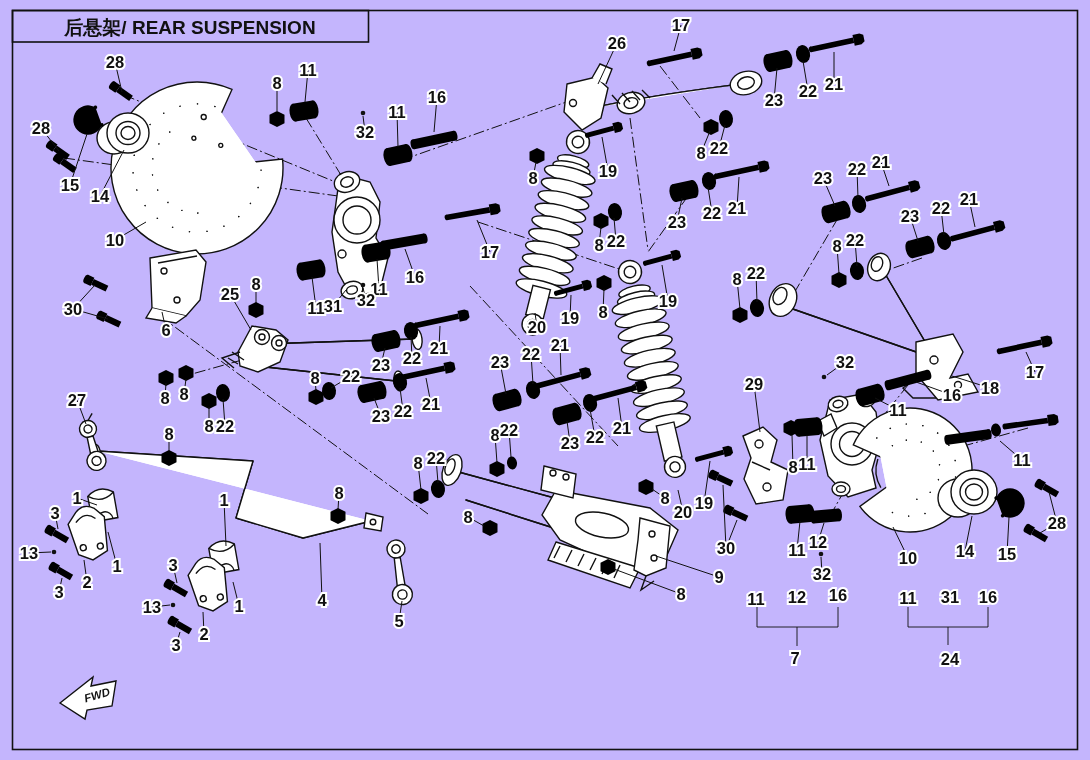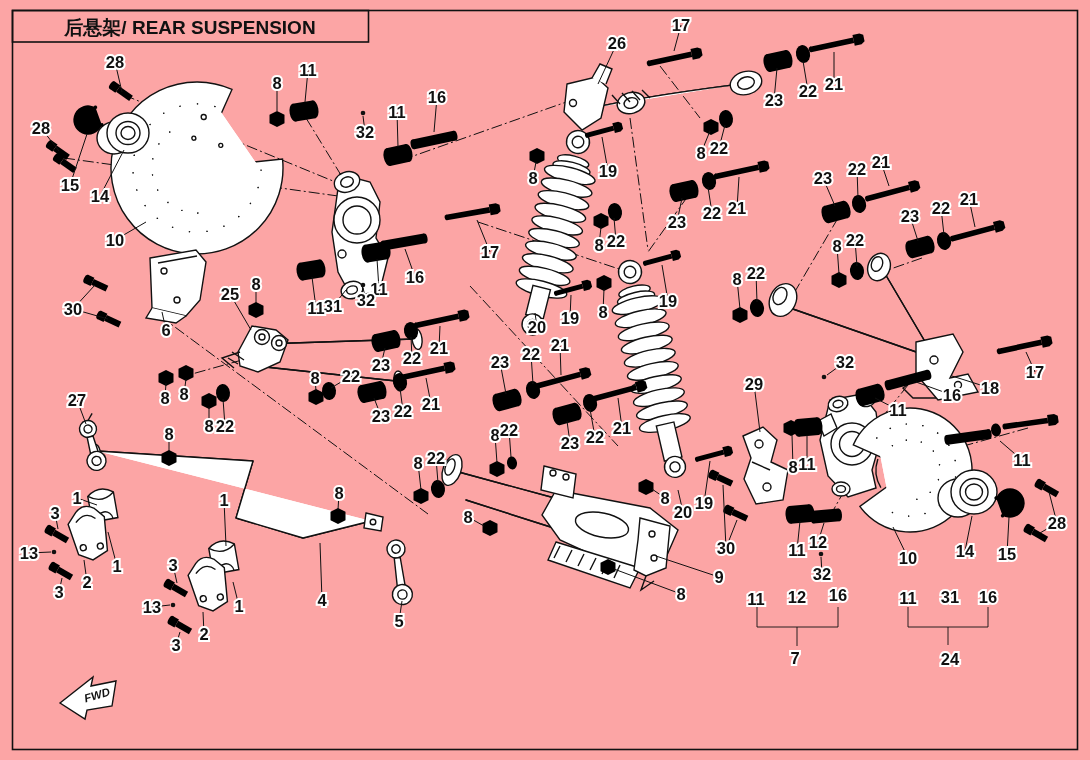--- a/index.html
+++ b/index.html
@@ -1,16 +1,16 @@
 <!DOCTYPE html>
 <html><head>
 <meta charset="utf-8">
 <style>
   html,body{margin:0;padding:0;background:#fff;}
-  .page{position:relative;width:1090px;height:760px;background:#fca5a5;overflow:hidden;
+  .page{position:relative;width:1090px;height:760px;background:#c4b5fd;overflow:hidden;
         font-family:"Liberation Sans","DejaVu Sans",sans-serif;}
   svg{display:block;}
   .frame{fill:none;stroke:#111;stroke-width:1.6;}
   .titleText{font-size:19px;font-weight:bold;fill:#111;text-anchor:middle;dominant-baseline:central;
              font-family:"Liberation Sans","DejaVu Sans",sans-serif;}
   .callout{font-size:16.5px;font-weight:bold;fill:#111;text-anchor:middle;dominant-baseline:central;
            stroke:#fff;stroke-width:4px;paint-order:stroke;}
   .leader{stroke:#111;stroke-width:1;}
   .dash{stroke:#111;stroke-width:1;fill:none;stroke-dasharray:11 3 2 3;}
   .thin{stroke:#111;stroke-width:0.9;fill:none;}

